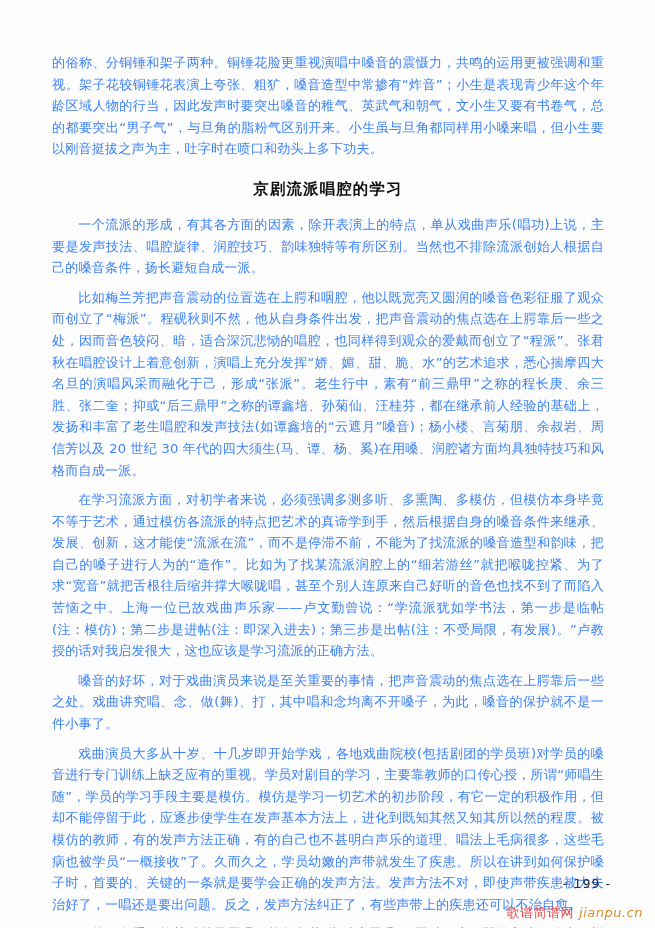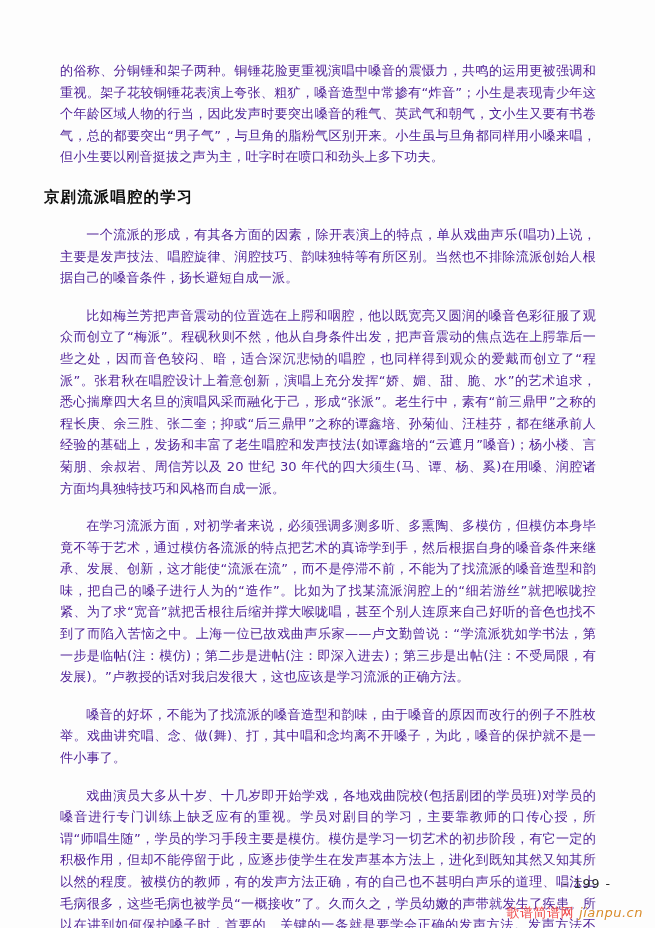--- a/index.html
+++ b/index.html
@@ -24,40 +24,41 @@
   }
 
   .content {
     position: absolute;
     left: 44px;
     top: 44px;
     width: 568px;
   }
 
   p.para {
-    margin: 16px;
+    margin: 8px;
     font-size: 13.1px;
     line-height: 21.6px;
     text-align: justify;
     text-justify: inter-ideograph;
-    color: #4c1d95;
+    color: #3b82f6;
     letter-spacing: 0.15px;
     font-family: "DejaVu Sans", "Liberation Sans", sans-serif;
     text-indent: 0;
   }
 
   p.indent {
     text-indent: 2em;
   }
 
   h2.section-heading {
     margin: 18px 0 14px 0;
     font-size: 15.4px;
     line-height: 22px;
     font-weight: bold;
+    text-align: center;
     color: #0d0d0d;
     letter-spacing: 1.2px;
     font-family: Liberation Sans, sans-serif;
   }
 
   .page-number {
     position: absolute;
     left: 0;
     right: 0;
     top: 876px;
@@ -98,21 +99,21 @@
 
     <p class="para">的俗称、分铜锤和架子两种。铜锤花脸更重视演唱中嗓音的震慑力，共鸣的运用更被强调和重视。架子花较铜锤花表演上夸张、粗犷，嗓音造型中常掺有“炸音”；小生是表现青少年这个年龄区域人物的行当，因此发声时要突出嗓音的稚气、英武气和朝气，文小生又要有书卷气，总的都要突出“男子气”，与旦角的脂粉气区别开来。小生虽与旦角都同样用小嗓来唱，但小生要以刚音挺拔之声为主，吐字时在喷口和劲头上多下功夫。</p>
 
     <h2 class="section-heading">京剧流派唱腔的学习</h2>
 
     <p class="para indent">一个流派的形成，有其各方面的因素，除开表演上的特点，单从戏曲声乐(唱功)上说，主要是发声技法、唱腔旋律、润腔技巧、韵味独特等有所区别。当然也不排除流派创始人根据自己的嗓音条件，扬长避短自成一派。</p>
     <p class="para indent">比如梅兰芳把声音震动的位置选在上腭和咽腔，他以既宽亮又圆润的嗓音色彩征服了观众而创立了“梅派”。程砚秋则不然，他从自身条件出发，把声音震动的焦点选在上腭靠后一些之处，因而音色较闷、暗，适合深沉悲恸的唱腔，也同样得到观众的爱戴而创立了“程派”。张君秋在唱腔设计上着意创新，演唱上充分发挥“娇、媚、甜、脆、水”的艺术追求，悉心揣摩四大名旦的演唱风采而融化于己，形成“张派”。老生行中，素有“前三鼎甲”之称的程长庚、余三胜、张二奎；抑或“后三鼎甲”之称的谭鑫培、孙菊仙、汪桂芬，都在继承前人经验的基础上，发扬和丰富了老生唱腔和发声技法(如谭鑫培的“云遮月”嗓音)；杨小楼、言菊朋、余叔岩、周信芳以及 20 世纪 30 年代的四大须生(马、谭、杨、奚)在用嗓、润腔诸方面均具独特技巧和风格而自成一派。</p>
     <p class="para indent">在学习流派方面，对初学者来说，必须强调多测多听、多熏陶、多模仿，但模仿本身毕竟不等于艺术，通过模仿各流派的特点把艺术的真谛学到手，然后根据自身的嗓音条件来继承、发展、创新，这才能使“流派在流”，而不是停滞不前，不能为了找流派的嗓音造型和韵味，把自己的嗓子进行人为的“造作”。比如为了找某流派润腔上的“细若游丝”就把喉咙控紧、为了求“宽音”就把舌根往后缩并撑大喉咙唱，甚至个别人连原来自己好听的音色也找不到了而陷入苦恼之中。上海一位已故戏曲声乐家——卢文勤曾说：“学流派犹如学书法，第一步是临帖(注：模仿)；第二步是进帖(注：即深入进去)；第三步是出帖(注：不受局限，有发展)。”卢教授的话对我启发很大，这也应该是学习流派的正确方法。</p>
 
 
-    <p class="para indent">嗓音的好坏，不能为了找流派的嗓音造型和韵味，由于嗓音的原因而改行的例子不胜枚举。戏曲讲究唱、念、做(舞)、打，其中唱和念均离不开嗓子，为此，嗓音的保护就不是一件小事了。</p>
+    <p class="para indent">嗓音的好坏，对于戏曲演员来说是至关重要的事情，把声音震动的焦点选在上腭靠后一些之处。戏曲讲究唱、念、做(舞)、打，其中唱和念均离不开嗓子，为此，嗓音的保护就不是一件小事了。</p>
     <p class="para indent">戏曲演员大多从十岁、十几岁即开始学戏，各地戏曲院校(包括剧团的学员班)对学员的嗓音进行专门训练上缺乏应有的重视。学员对剧目的学习，主要靠教师的口传心授，所谓“师唱生随”，学员的学习手段主要是模仿。模仿是学习一切艺术的初步阶段，有它一定的积极作用，但却不能停留于此，应逐步使学生在发声基本方法上，进化到既知其然又知其所以然的程度。被模仿的教师，有的发声方法正确，有的自己也不甚明白声乐的道理、唱法上毛病很多，这些毛病也被学员“一概接收”了。久而久之，学员幼嫩的声带就发生了疾患。所以在讲到如何保护嗓子时，首要的、关键的一条就是要学会正确的发声方法。发声方法不对，即使声带疾患被大夫治好了，一唱还是要出问题。反之，发声方法纠正了，有些声带上的疾患还可以不治自愈。</p>
     <p class="para indent">另外一条重要的关键就是用嗓不能超负荷(指过度用嗓)、用过了度。即使方法正确也同样会坏嗓</p>
 
   </div>
 
   <div class="page-number">- 199 -</div>
 
   <div class="watermark">
     <span class="wm-cn">歌谱简谱网</span><span class="wm-en">jianpu.cn</span>
   </div>

